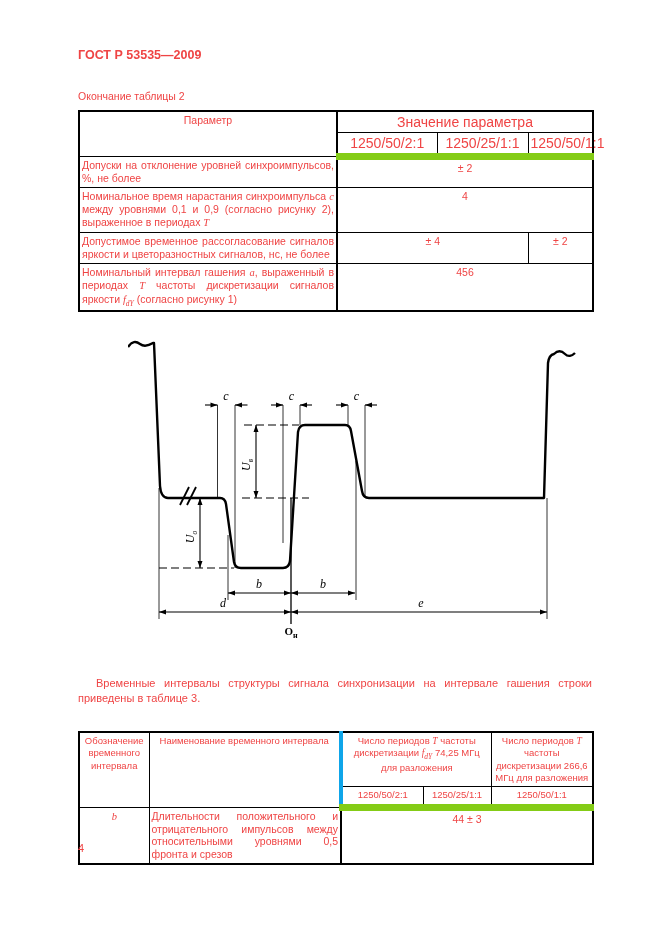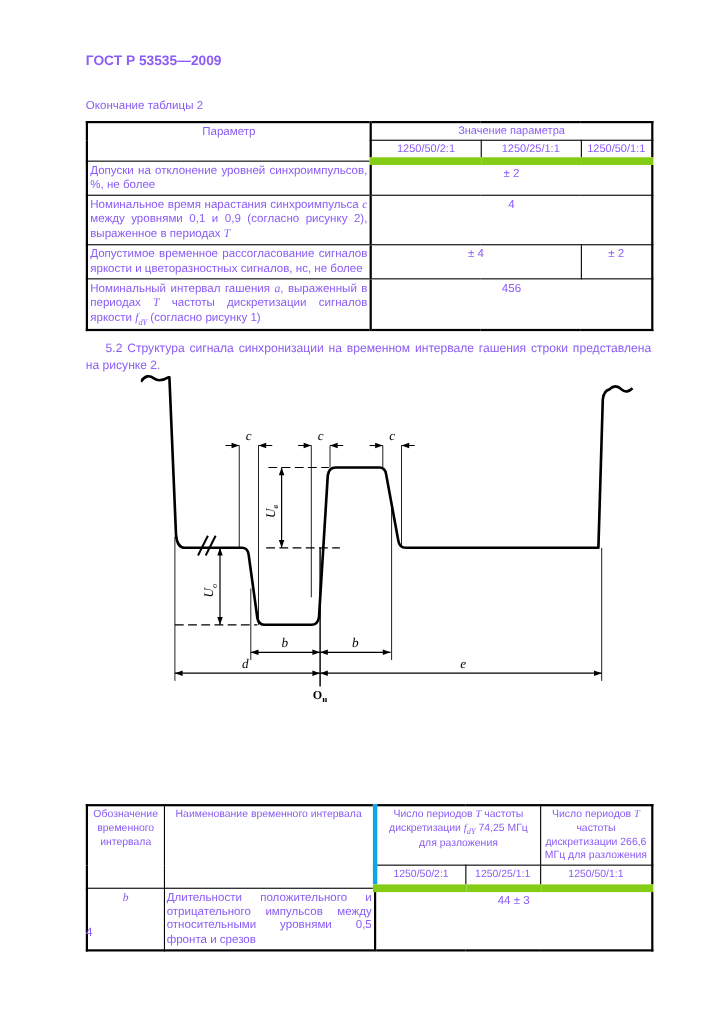--- a/index.html
+++ b/index.html
@@ -1,27 +1,27 @@
 <!DOCTYPE html>
 <html><head>
 <meta charset="utf-8">
 <style>
   html,body{margin:0;padding:0;background:#e8e8e8;}
   .page{position:relative;width:661px;height:935px;background:#ffffff;
-        font-family:"Liberation Sans",sans-serif;color:#8b5cf6;overflow:hidden;}
+        font-family:"Liberation Sans",sans-serif;color:#ef4444;overflow:hidden;}
   .abs{position:absolute;}
   .std{left:78px;top:48px;font-size:12.5px;font-weight:bold;}
   .cont{left:78px;top:90px;font-size:10.5px;}
   .it{font-style:italic;font-family:"Liberation Serif",serif;}
   .sub{font-style:italic;font-family:"Liberation Serif",serif;font-size:7.5px;vertical-align:sub;}
   table.t{border-collapse:collapse;table-layout:fixed;border:2px solid #000;}
   table.t td{border:1px solid #000;padding:2px 2px;vertical-align:top;}
   .t2{left:78px;top:110px;width:514px;}
   .t3{left:78px;top:731px;width:514px;border-radius:17px;}
-  td.hc{text-align:center;vertical-align:middle;font-size:10px;padding:2px 3px;}
+  td.hc{text-align:center;vertical-align:middle;font-size:14px;padding:2px 3px;}
   tr.hb td{border-bottom:7px solid #84cc16;text-align:center;}
   td.pc{font-size:10.5px;line-height:1.22;text-align:justify;border-right:2px solid #000 !important;}
   td.vc{text-align:center;vertical-align:middle;font-size:10.5px;}
   td.vb{vertical-align:bottom;padding-bottom:3px;}
   .t3 td.hc{font-size:9.5px;line-height:1.3;}
   td.symc{text-align:center;font-size:10.5px;border-right:1px solid #000 !important;}
   .para{left:78px;top:0;width:514px;font-size:11px;line-height:1.35;text-align:justify;text-indent:18px;}
   .p52{top:310px;}
   .pint{top:676px;}
   .figcap{left:78px;top:650px;width:514px;text-align:center;font-size:10px;}
@@ -70,21 +70,20 @@
       <td colspan="2" class="vc">± 4</td>
       <td class="vc">± 2</td>
     </tr>
     <tr>
       <td class="pc"><span>Номинальный интервал гашения </span><span class="it">a</span><span>, выраженный в периодах </span><span class="it">T</span><span> частоты дискретизации сигналов яркости </span><span class="it">f</span><span class="sub">dY</span><span> (согласно рисунку 1)</span></td>
       <td colspan="3" class="vc vb">456</td>
     </tr>
   </tbody>
     </table>
 
-  <div class="abs para p52">5.2 Структура сигнала синхронизации на временном интервале гашения строки представлена на рисунке 2.</div>
 
   <div class="abs figwrap">
     <svg width="460" height="306" viewBox="0 0 460 306">
 
       <g stroke="#000" stroke-width="0.8" fill="none">
         <line x1="89.5" y1="67" x2="89.5" y2="160"></line>
         <line x1="107" y1="67" x2="107" y2="230"></line>
         <line x1="100" y1="197" x2="100" y2="262"></line>
         <line x1="155" y1="67" x2="155" y2="205"></line>
         <line x1="172" y1="67" x2="172" y2="87"></line>
@@ -149,20 +148,21 @@
       <text x="195" y="250" text-anchor="middle">b</text>
       <text x="95" y="269" text-anchor="middle">d</text>
       <text x="293" y="269" text-anchor="middle">e</text>
       <text transform="rotate(-90 122 127)" x="122" y="127" text-anchor="middle"><tspan>U</tspan><tspan dy="3" font-size="7.5">в</tspan></text>
       <text transform="rotate(-90 66 199)" x="66" y="199" text-anchor="middle"><tspan>U</tspan><tspan dy="3" font-size="7.5">о</tspan></text>
       <text class="orig" x="163" y="297" text-anchor="middle"><tspan>О</tspan><tspan dy="3" font-size="8">н</tspan></text>
     </svg>
   </div>
 
 
+  <div class="abs para pint">Временные интервалы структуры сигнала синхронизации на интервале гашения строки приведены в таблице 3.</div>
 
 
   <table class="t t3 abs">
     <colgroup>
         <col style="width:70px">
         <col style="width:192px">
         <col style="width:82px">
         <col style="width:68px">
         <col style="width:102px">
       </colgroup>

